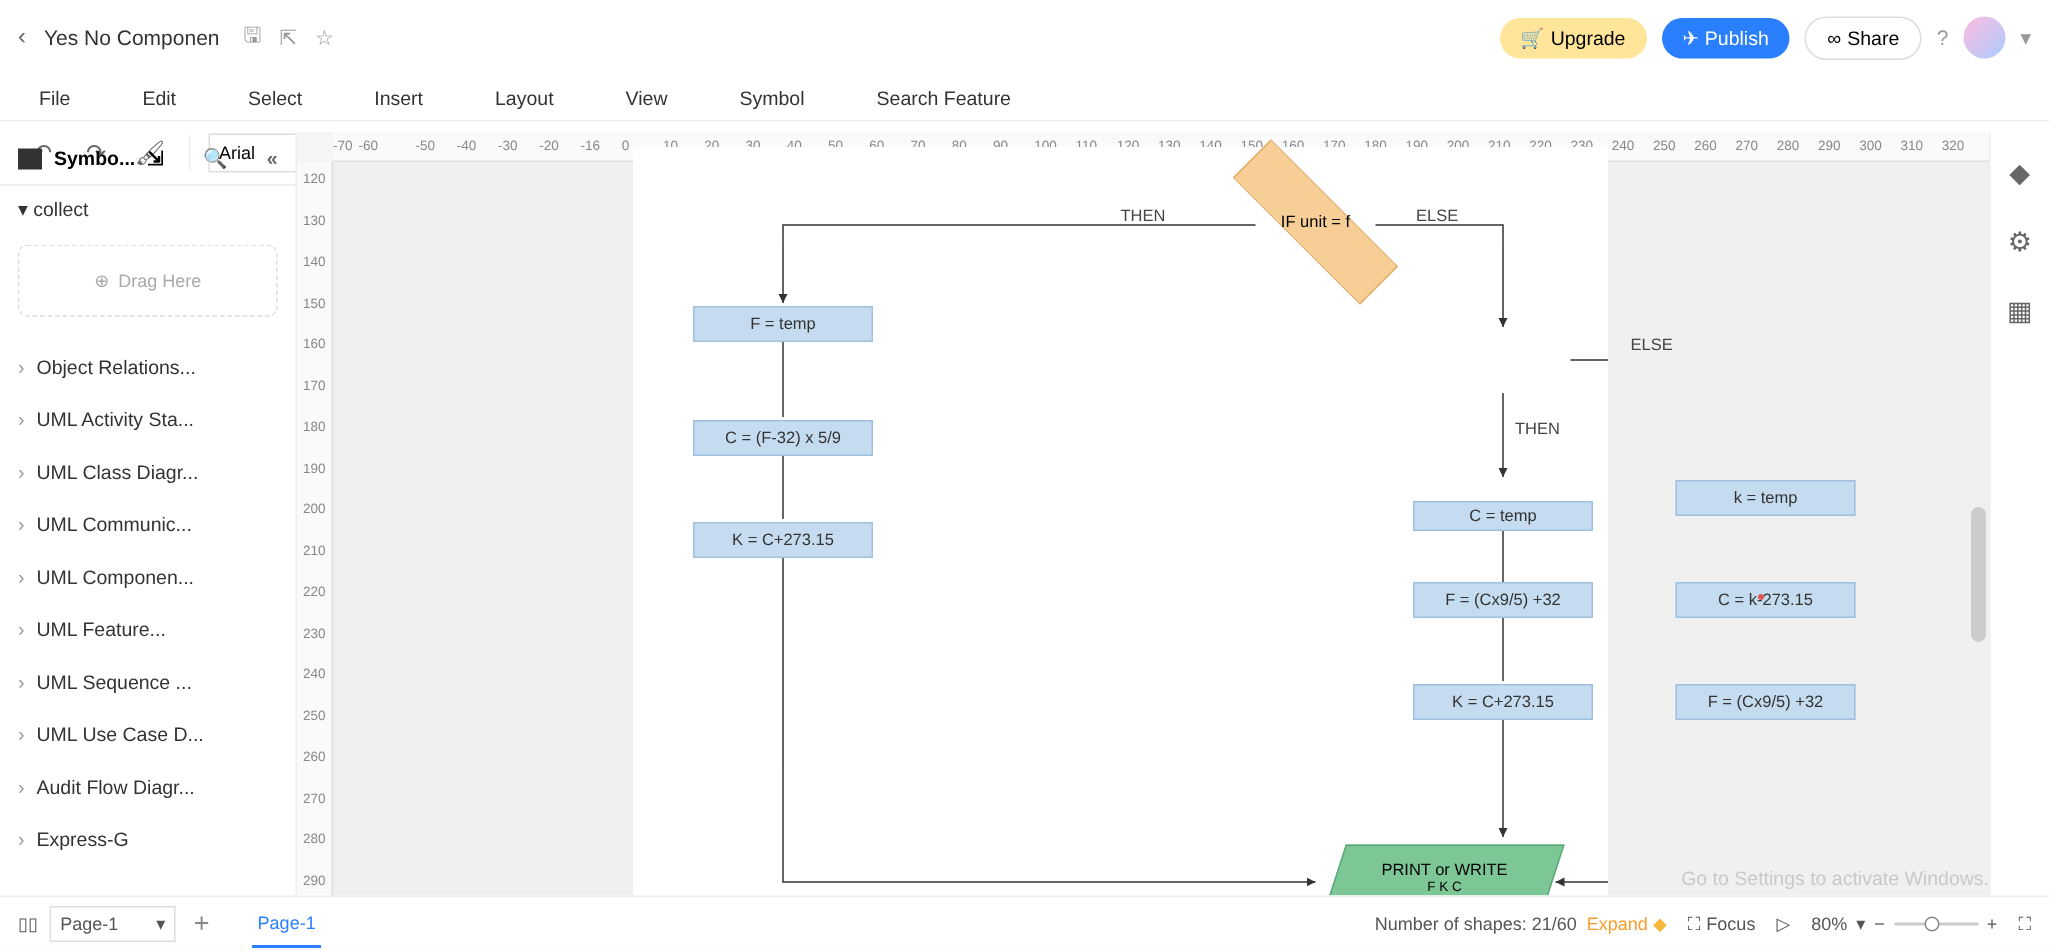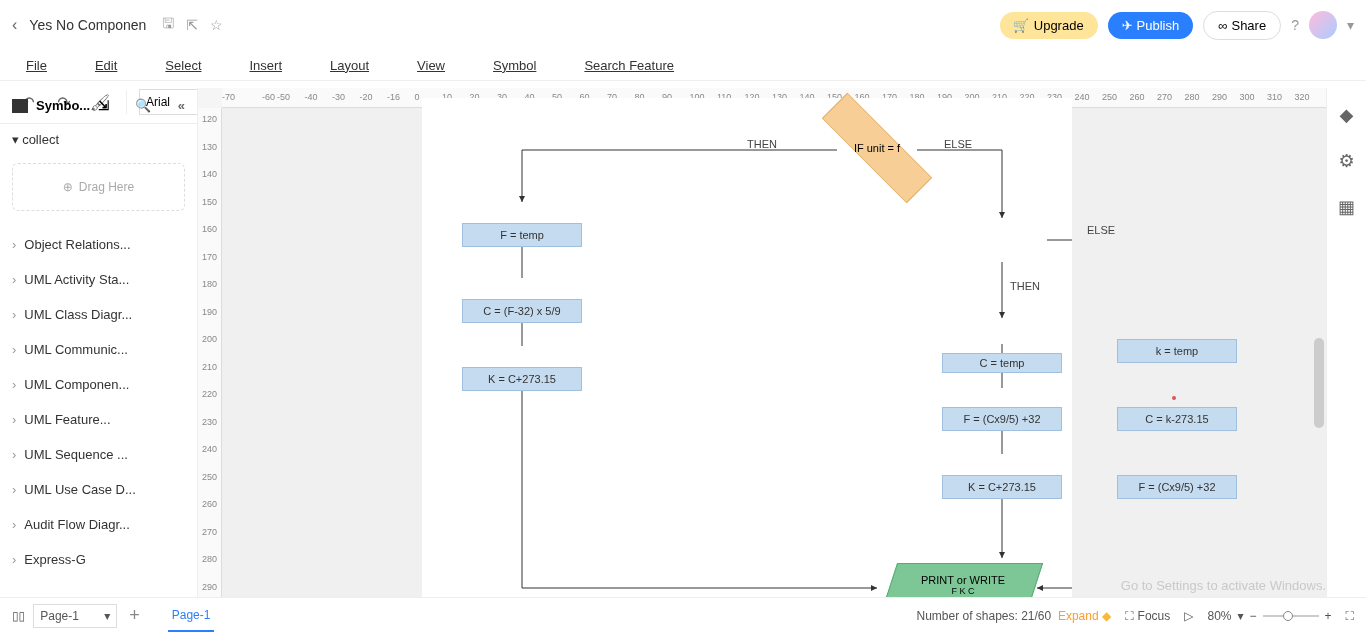--- a/index.html
+++ b/index.html
@@ -12,21 +12,21 @@
 .doc-title { font-size: 14px; color: #333; margin-right: 4px; }
 .header-icon { color: #999; font-size: 14px; cursor: pointer; }
 .header-right { margin-left: auto; display: flex; align-items: center; gap: 10px; }
 .btn-upgrade { background: #ffe59a; border: none; border-radius: 16px; padding: 6px 14px; font-size: 13px; cursor: pointer; display: flex; align-items: center; gap: 4px; }
 .btn-publish { background: #2a7fff; color: #fff; border: none; border-radius: 16px; padding: 6px 14px; font-size: 13px; cursor: pointer; display: flex; align-items: center; gap: 4px; }
 .btn-share { background: #fff; border: 1px solid #ddd; border-radius: 16px; padding: 6px 14px; font-size: 13px; cursor: pointer; display: flex; align-items: center; gap: 4px; }
 .avatar { width: 28px; height: 28px; border-radius: 50%; background: linear-gradient(135deg,#fbd,#acf); cursor: pointer; }
 
 
 .menubar { height: 30px; display: flex; align-items: center; padding-left: 26px; gap: 48px; font-size: 13px; color: #333; }
-.menubar span { cursor: pointer; text-decoration: underline; }
+.menubar span { cursor: pointer; }
 
 
 .toolbar { height: 44px; border-top: 1px solid #eee; border-bottom: 1px solid #eee; display: flex; align-items: center; padding: 0 14px; gap: 8px; }
 .tool-btn { width: 28px; height: 28px; display: flex; align-items: center; justify-content: center; color: #666; cursor: pointer; font-size: 16px; }
 .tool-sep { width: 1px; height: 24px; background: #eee; margin: 0 4px; }
 .font-select { width: 96px; height: 26px; border: 1px solid #ddd; font-size: 12px; padding: 0 6px; display: flex; align-items: center; justify-content: space-between; cursor: pointer; }
 .size-select { width: 40px; height: 26px; border: 1px solid #ddd; font-size: 12px; padding: 0 4px; display: flex; align-items: center; justify-content: space-between; cursor: pointer; }
 
 
 .main { position: absolute; top: 88px; left: 0; right: 0; bottom: 36px; display: flex; }
@@ -44,21 +44,21 @@
 .cat-item::before { content: "›"; color: #999; margin-right: 8px; display: inline-block; transform: rotate(0deg); }
 
 
 .canvas-wrap { flex: 1; position: relative; background: #f5f5f5; overflow: hidden; }
 .ruler-h { position: absolute; top: 0; left: 24px; right: 0; height: 20px; background: #fafafa; border-bottom: 1px solid #ddd; font-size: 9px; color: #888; }
 .ruler-h span { position: absolute; top: 4px; }
 .ruler-v { position: absolute; top: 20px; left: 0; width: 24px; bottom: 0; background: #fafafa; border-right: 1px solid #ddd; font-size: 9px; color: #888; }
 .ruler-v span { position: absolute; left: 4px; }
 .canvas { position: absolute; top: 20px; left: 24px; right: 0; bottom: 0; background: #f0f0f0; }
 .page { position: absolute; left: 200px; top: -10px; width: 650px; height: 520px; background: #fff; }
-.shape-rect { position: absolute; background: #c5dcf0; border: 1px solid #9fc0de; display: flex; align-items: center; justify-content: center; font-size: 11px; color: #333; text-align: right; margin-top: 19px; }
+.shape-rect { position: absolute; background: #c5dcf0; border: 1px solid #9fc0de; display: flex; align-items: center; justify-content: center; font-size: 11px; color: #333; text-align: right; }
 .shape-diamond { position: absolute; display: flex; align-items: center; justify-content: center; }
 .shape-diamond .dia-bg { position: absolute; inset: 0; background: #f6ce96; border: 1px solid #e0b06a; transform: rotate(45deg) scaleY(0.6); }
 .shape-diamond .dia-txt { position: relative; font-size: 11px; z-index: 2; }
 .shape-para { position: absolute; background: #7dc696; transform: skewX(-18deg); border: 1px solid #5ba878; }
 .shape-para .para-txt { transform: skewX(18deg); display: flex; flex-direction: column; align-items: center; justify-content: center; height: 100%; font-size: 11px; }
 .flow-label { position: absolute; font-size: 11px; color: #444; }
 svg.arrows { position: absolute; top: 0; left: 0; width: 100%; height: 100%; pointer-events: none; }
 
 
 .right-bar { position: absolute; right: 0; top: 88px; width: 40px; bottom: 36px; border-left: 1px solid #eee; display: flex; flex-direction: column; align-items: center; padding-top: 16px; gap: 24px; background: #fff; }
@@ -196,21 +196,21 @@
       <div class="cat-item">UML Sequence ...</div>
       <div class="cat-item">UML Use Case D...</div>
       <div class="cat-item">Audit Flow Diagr...</div>
       <div class="cat-item">Express-G</div>
     </div>
   </div>
 
   <div class="canvas-wrap">
     <div class="ruler-h" id="rh">
         <span style="left: 0px; text-align: right;">-70</span>
-        <span style="left: 40px;">-60</span>
+        <span style="left: 17px;">-60</span>
         <span style="left: 55px;">-50</span>
         <span style="left: 82.5px;">-40</span>
         <span style="left: 110px;">-30</span>
         <span style="left: 137.5px;">-20</span>
         <span style="left: 165px;">-16</span>
         <span style="left: 192.5px;">0</span>
         <span style="left: 220px;">10</span>
         <span style="left: 247.5px;">20</span>
         <span style="left: 275px;">30</span>
         <span style="left: 302.5px;">40</span>

